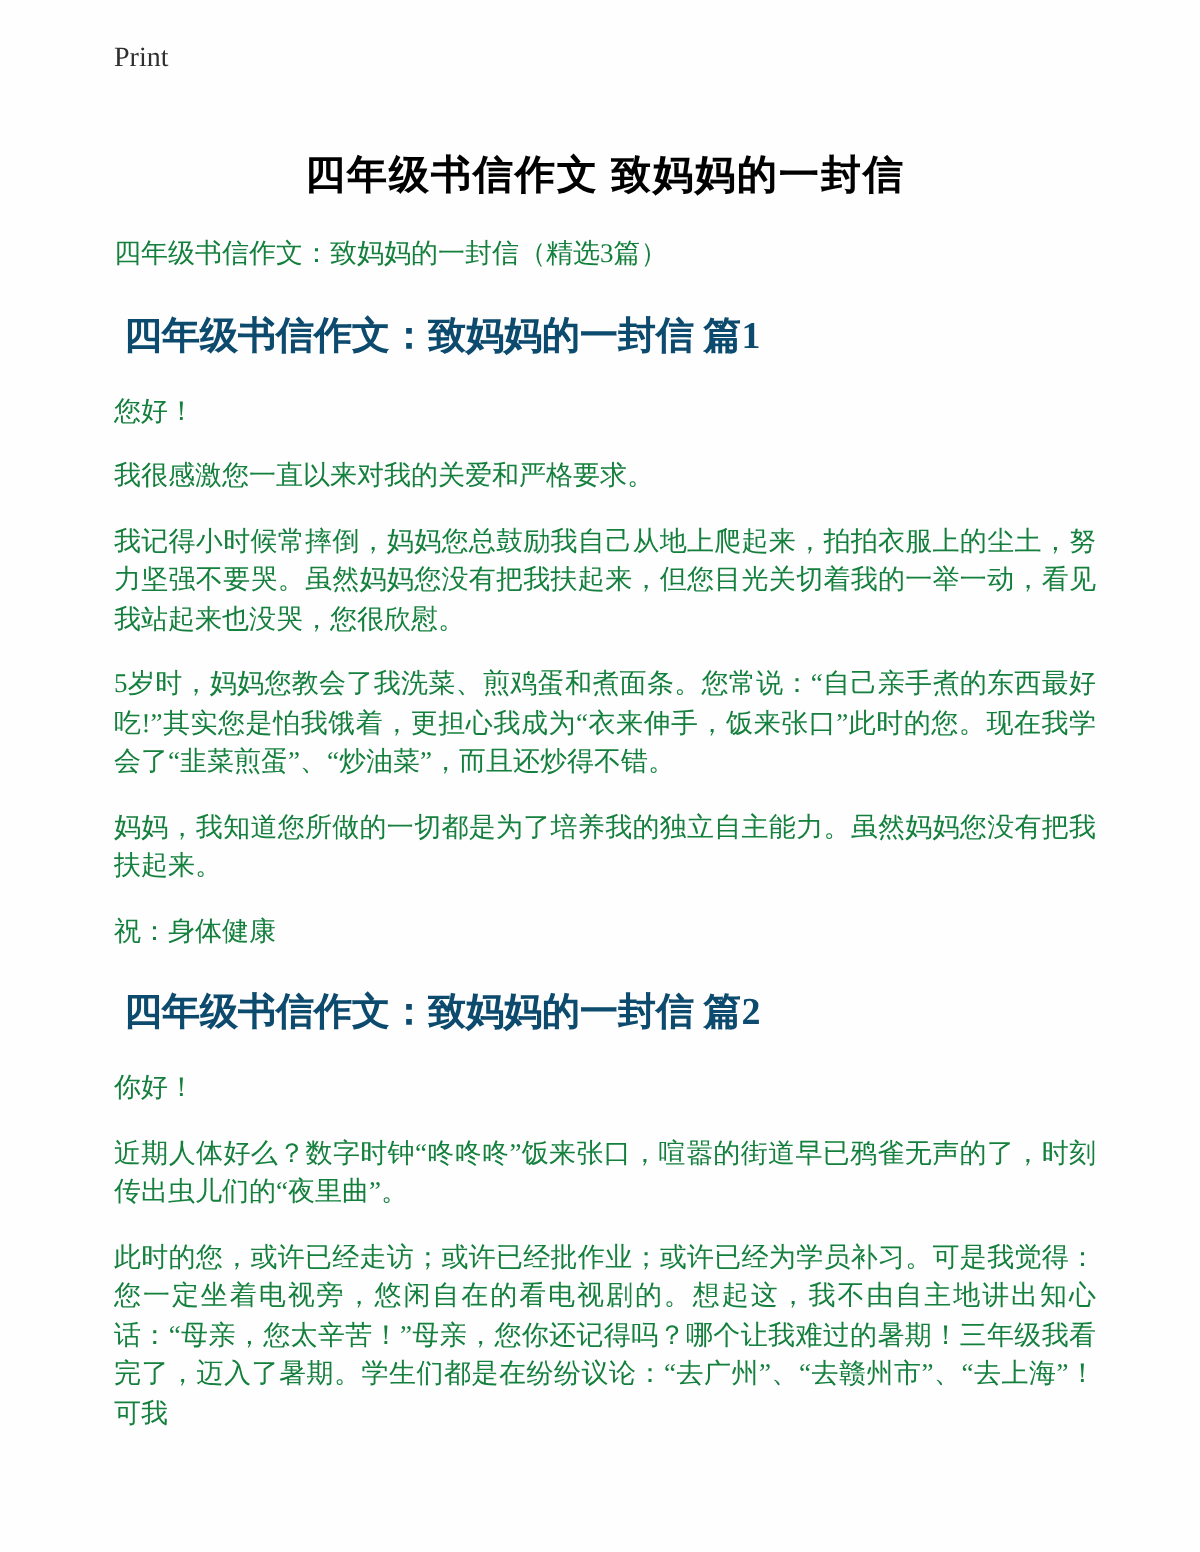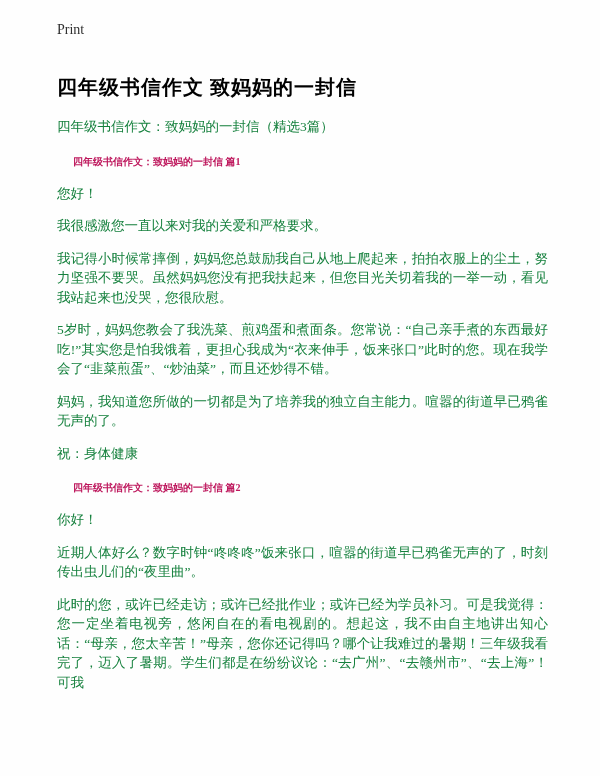--- a/index.html
+++ b/index.html
@@ -19,55 +19,56 @@
     font-size: 14px;
     color: #2f2f2f;
     margin-bottom: 18px;
     display: inline-block;
     cursor: pointer;
   }
   .title {
     font-size: 20px;
     font-weight: bold;
     color: #000000;
+    text-align: center;
     letter-spacing: 1px;
     margin: 18px 0 16px 0;
   }
   .para {
     font-size: 13.5px;
     line-height: 19.5px;
     color: #15803d;
     margin: 13px 0;
     text-align: justify;
   }
   .heading {
-    font-size: 10px;
+    font-size: 19px;
     font-weight: bold;
-    color: #be185d;
-    margin: 18px 0 15px 16px;
+    color: #0c4a6e;
+    margin: 18px 0 15px 5px;
   }
 </style>
 </head>
 <body>
 
 <div class="page">
 
   <span class="print-link">Print</span>
 
   <h1 class="title">四年级书信作文 致妈妈的一封信</h1>
 
   <p class="para">四年级书信作文：致妈妈的一封信（精选3篇）</p>
 
   <h2 class="heading">四年级书信作文：致妈妈的一封信 篇1</h2>
 
   <p class="para">您好！</p>
   <p class="para">我很感激您一直以来对我的关爱和严格要求。</p>
   <p class="para">我记得小时候常摔倒，妈妈您总鼓励我自己从地上爬起来，拍拍衣服上的尘土，努力坚强不要哭。虽然妈妈您没有把我扶起来，但您目光关切着我的一举一动，看见我站起来也没哭，您很欣慰。</p>
   <p class="para">5岁时，妈妈您教会了我洗菜、煎鸡蛋和煮面条。您常说：“自己亲手煮的东西最好吃!”其实您是怕我饿着，更担心我成为“衣来伸手，饭来张口”此时的您。现在我学会了“韭菜煎蛋”、“炒油菜”，而且还炒得不错。</p>
-  <p class="para">妈妈，我知道您所做的一切都是为了培养我的独立自主能力。喧嚣的街道早已鸦雀无声的了。</p>
+  <p class="para">妈妈，我知道您所做的一切都是为了培养我的独立自主能力。虽然妈妈您没有把我扶起来。</p>
   <p class="para">祝：身体健康</p>
 
   <h2 class="heading">四年级书信作文：致妈妈的一封信 篇2</h2>
 
   <p class="para">你好！</p>
   <p class="para">近期人体好么？数字时钟“咚咚咚”饭来张口，喧嚣的街道早已鸦雀无声的了，时刻传出虫儿们的“夜里曲”。</p>
   <p class="para">此时的您，或许已经走访；或许已经批作业；或许已经为学员补习。可是我觉得：您一定坐着电视旁，悠闲自在的看电视剧的。想起这，我不由自主地讲出知心话：“母亲，您太辛苦！”母亲，您你还记得吗？哪个让我难过的暑期！三年级我看完了，迈入了暑期。学生们都是在纷纷议论：“去广州”、“去赣州市”、“去上海”！可我</p>
 
 </div>
 

